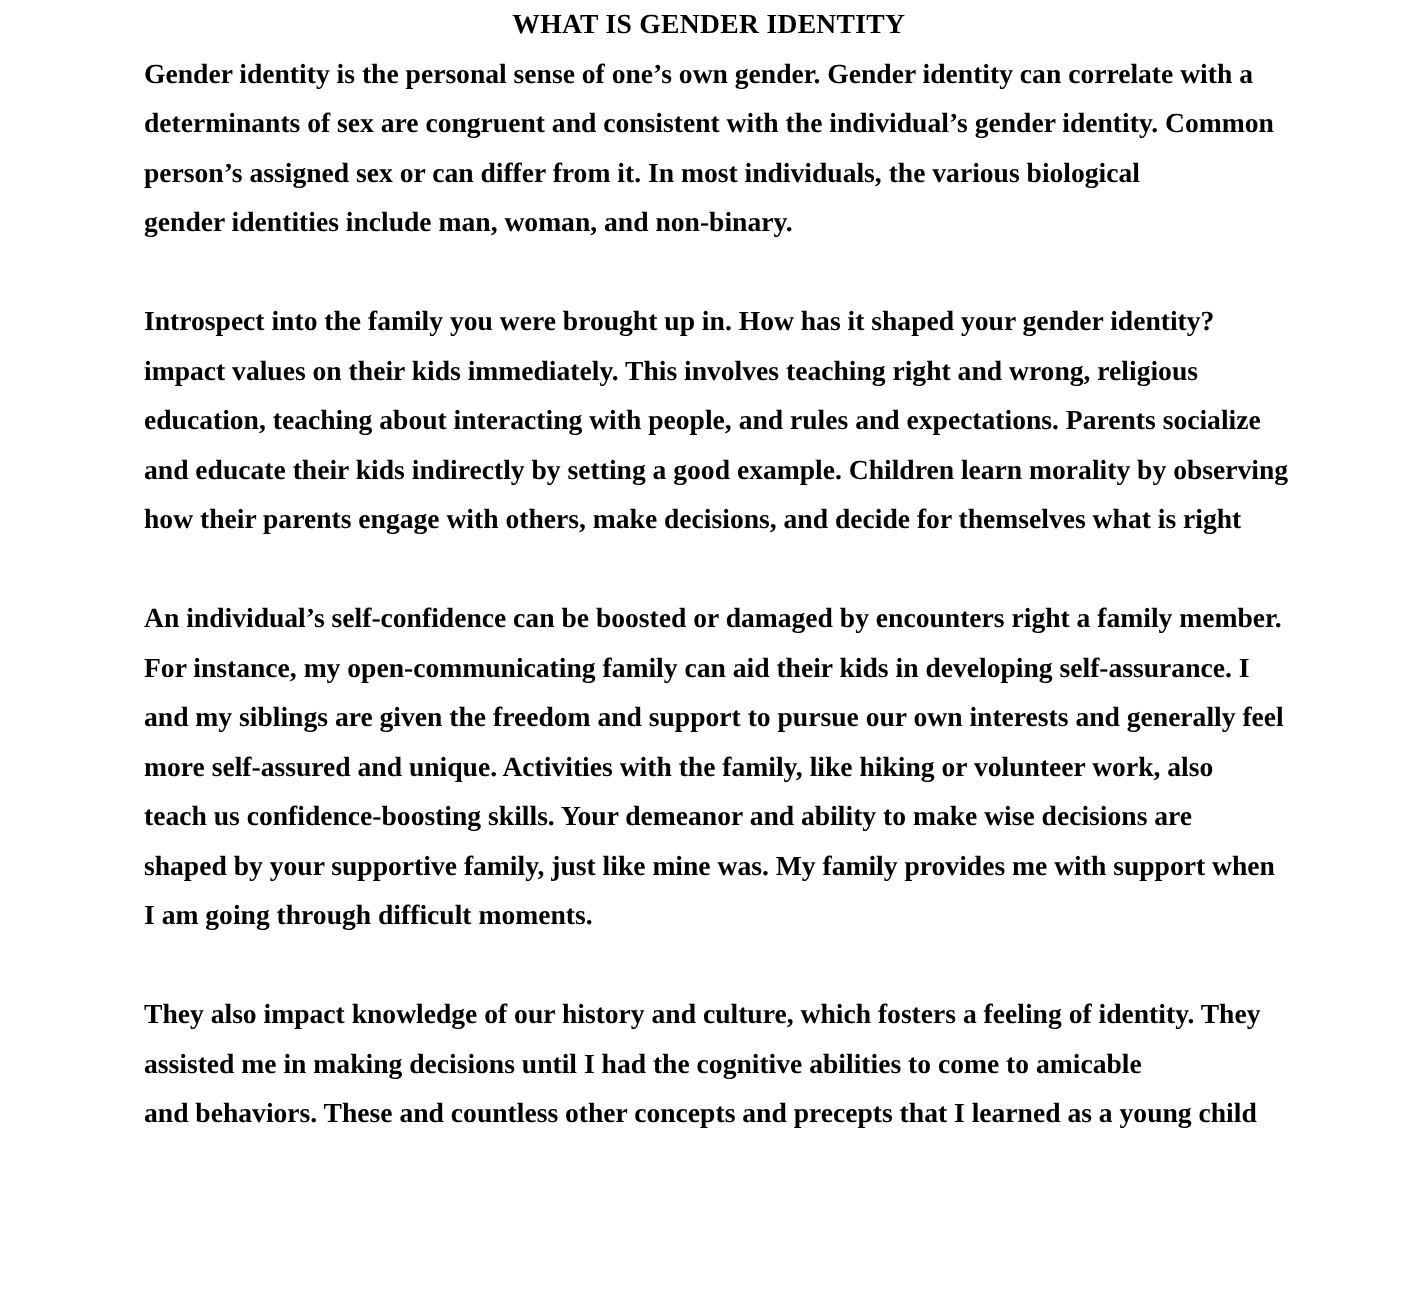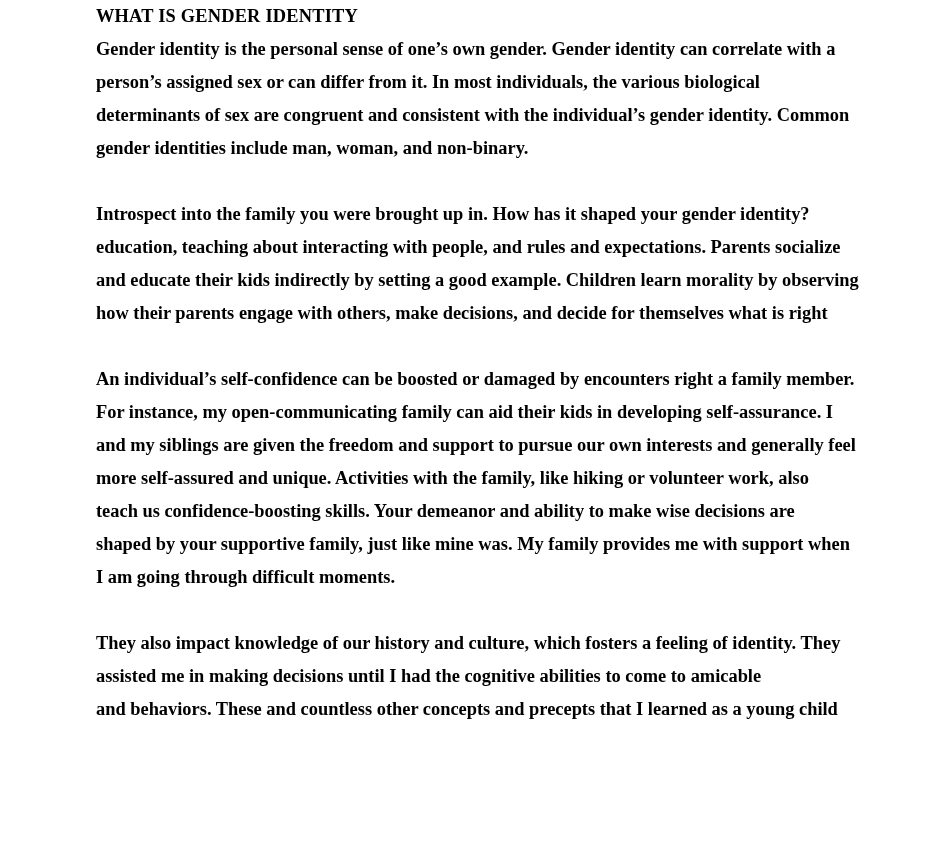--- a/index.html
+++ b/index.html
@@ -22,43 +22,44 @@
     padding: 0 88px 0 96px;
     background: #ffffff;
   }
   .line {
     height: 33px;
     line-height: 33px;
     white-space: nowrap;
     font-weight: bold;
   }
   .title-line {
-    text-align: left;
+    text-align: center;
     font-weight: bold;
     letter-spacing: 0.2px;
   }
   .heading-line {
     font-weight: bold;
   }
   .spacer-line {
     height: 33px;
   }
 </style>
 </head>
 <body>
 
 <div class="page">
   <div class="line title-line">WHAT IS GENDER IDENTITY</div>
   <div>
       <div class="line">Gender identity is the personal sense of one’s own gender. Gender identity can correlate with a</div>
+      <div class="line">determinants of sex are congruent and consistent with the individual’s gender identity. Common</div>
       <div class="line">person’s assigned sex or can differ from it. In most individuals, the various biological</div>
-      <div class="line">determinants of sex are congruent and consistent with the individual’s gender identity. Common</div>
       <div class="line">gender identities include man, woman, and non-binary.</div>
       <div class="line spacer-line"></div>
       <div class="line heading-line">Introspect into the family you were brought up in. How has it shaped your gender identity?</div>
+      <div class="line">impact values on their kids immediately. This involves teaching right and wrong, religious</div>
       <div class="line">education, teaching about interacting with people, and rules and expectations. Parents socialize</div>
       <div class="line">and educate their kids indirectly by setting a good example. Children learn morality by observing</div>
       <div class="line">how their parents engage with others, make decisions, and decide for themselves what is right</div>
       <div class="line spacer-line"></div>
       <div class="line">An individual’s self-confidence can be boosted or damaged by encounters right a family member.</div>
       <div class="line">For instance, my open-communicating family can aid their kids in developing self-assurance. I</div>
       <div class="line">and my siblings are given the freedom and support to pursue our own interests and generally feel</div>
       <div class="line">more self-assured and unique. Activities with the family, like hiking or volunteer work, also</div>
       <div class="line">teach us confidence-boosting skills. Your demeanor and ability to make wise decisions are</div>
       <div class="line">shaped by your supportive family, just like mine was. My family provides me with support when</div>

